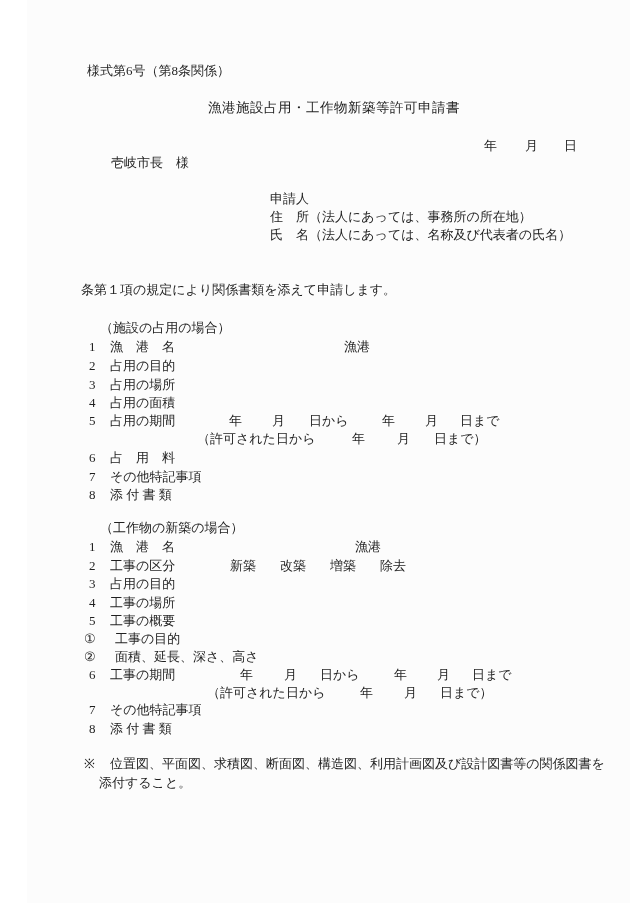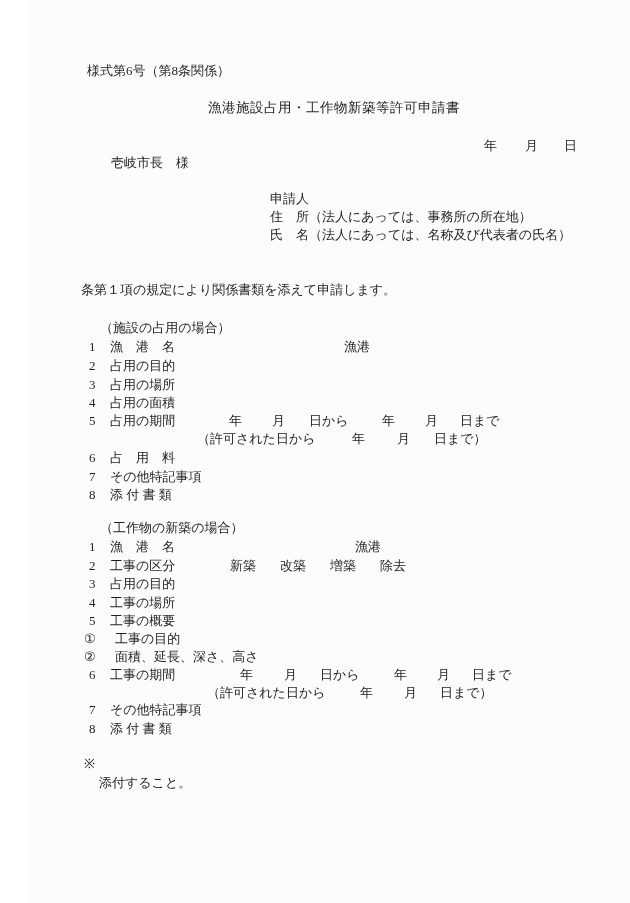--- a/index.html
+++ b/index.html
@@ -128,15 +128,16 @@
   <span class="t" style="left:377px; top:685px">月</span>
   <span class="t" style="left:413px; top:685px">日まで）</span>
 
   <span class="t" style="left:62px; top:702px">7</span>
   <span class="t" style="left:83px; top:702px">その他特記事項</span>
 
   <span class="t" style="left:62px; top:721px">8</span>
   <span class="t" style="left:83px; top:721px">添 付 書 類</span>
 
   <span class="t" style="left:57px; top:756px">※</span>
+  <span class="t" style="left:83px; top:756px">位置図、平面図、求積図、断面図、構造図、利用計画図及び設計図書等の関係図書を</span>
   <span class="t" style="left:72px; top:775px">添付すること。</span>
 
 </div>
 
 </body></html>

